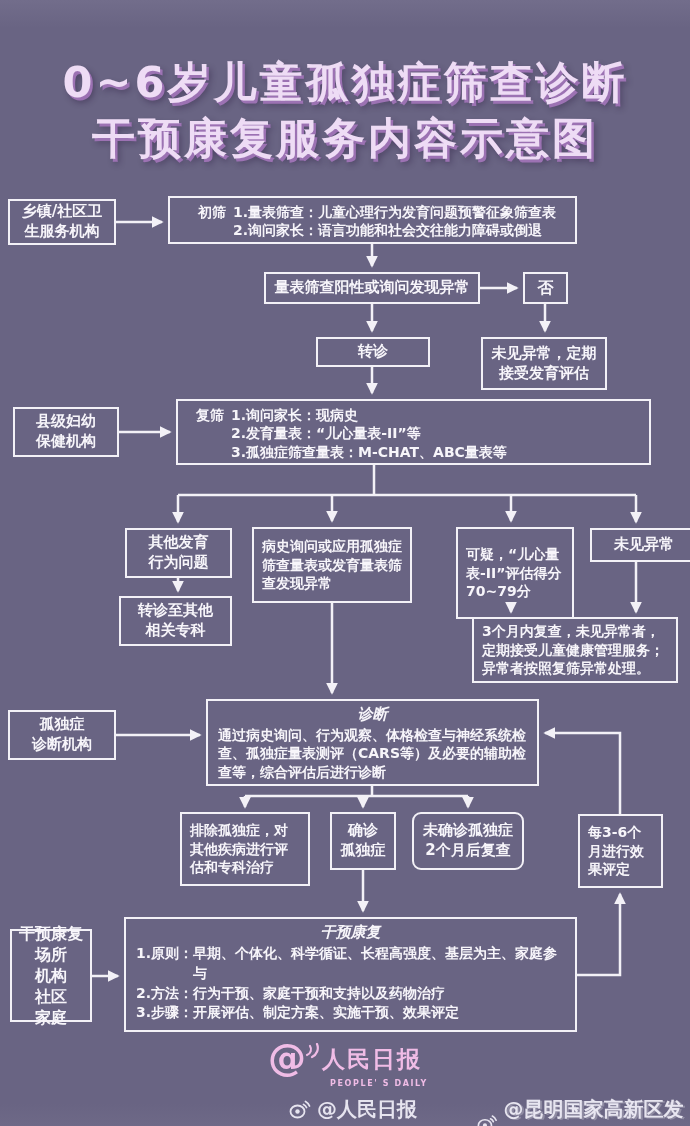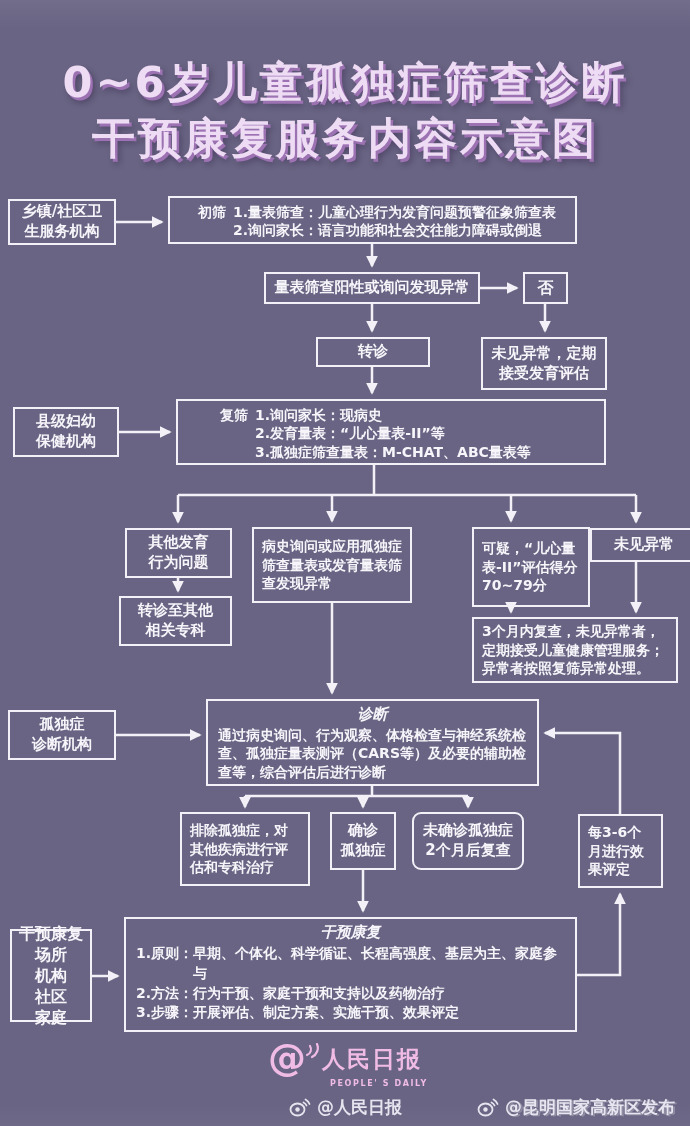--- a/index.html
+++ b/index.html
@@ -37,21 +37,21 @@
   
   .connectors{position:absolute;left:0;top:0;}
   
   .logo{position:absolute;left:0;top:1040px;width:690px;display:flex;flex-direction:column;align-items:center;color:#f0bce6;}
   .logo-row{display:flex;align-items:center;}
   .logo-at{font-size:38px;font-weight:bold;line-height:1;position:relative;top:-2px;}
   .logo-waves{margin:-16px 2px 0 -2px;}
   .logo-name{font-size:23px;font-weight:bold;letter-spacing:2px;}
   .logo-sub{font-size:8px;letter-spacing:1.6px;font-weight:bold;margin-left:68px;margin-top:1px;}
   .wm{position:absolute;top:1096px;display:flex;align-items:center;gap:6px;
-      color:rgba(240,238,248,.93);font-size:17px;font-weight:bold;}
+      color:rgba(240,238,248,.93);font-size:20px;font-weight:bold;}
   .wm-left{left:289px;}
   .wm-right{left:477px;text-shadow:2px 1px 0 rgba(255,255,255,.25);}
 </style>
 </head>
 <body>
 
 <div class="stage">
 
   <div class="title">
     <div>0~6岁儿童孤独症筛查诊断</div>
@@ -121,39 +121,39 @@
 
   <div class="box" style="left:316px;top:337px;width:114px;height:30px;">
     <span class="ln">转诊</span>
   </div>
 
   <div class="box" style="left:13px;top:407px;width:106px;height:50px;">
     <span class="ln">县级妇幼</span>
     <span class="ln">保健机构</span>
   </div>
 
-  <div class="box sm pairbox" style="left:176px;top:399px;width:430px;height:66px;padding-left:42px;">
+  <div class="box sm pairbox" style="left:176px;top:399px;width:475px;height:66px;padding-left:18px;">
     <span class="plabel">复筛</span>
     <span class="pitems">
       <span>1.询问家长：现病史</span>
       <span>2.发育量表：“儿心量表-II”等</span>
       <span>3.孤独症筛查量表：M-CHAT、ABC量表等</span>
     </span>
   </div>
 
   <div class="box" style="left:125px;top:528px;width:107px;height:50px;">
     <span class="ln">其他发育</span>
     <span class="ln">行为问题</span>
   </div>
 
   <div class="box sm leftal" style="left:252px;top:527px;width:160px;height:76px;">
     <span>病史询问或应用孤独症筛查量表或发育量表筛查发现异常</span>
   </div>
 
-  <div class="box sm leftal" style="left:472px;top:527px;width:118px;height:80px;">
+  <div class="box sm leftal" style="left:456px;top:527px;width:118px;height:92px;">
     <span>可疑，“儿心量表-II”评估得分70~79分</span>
   </div>
 
   <div class="box" style="left:590px;top:528px;width:108px;height:34px;">
     <span class="ln">未见异常</span>
   </div>
 
   <div class="box" style="left:119px;top:596px;width:113px;height:50px;">
     <span class="ln">转诊至其他</span>
     <span class="ln">相关专科</span>

